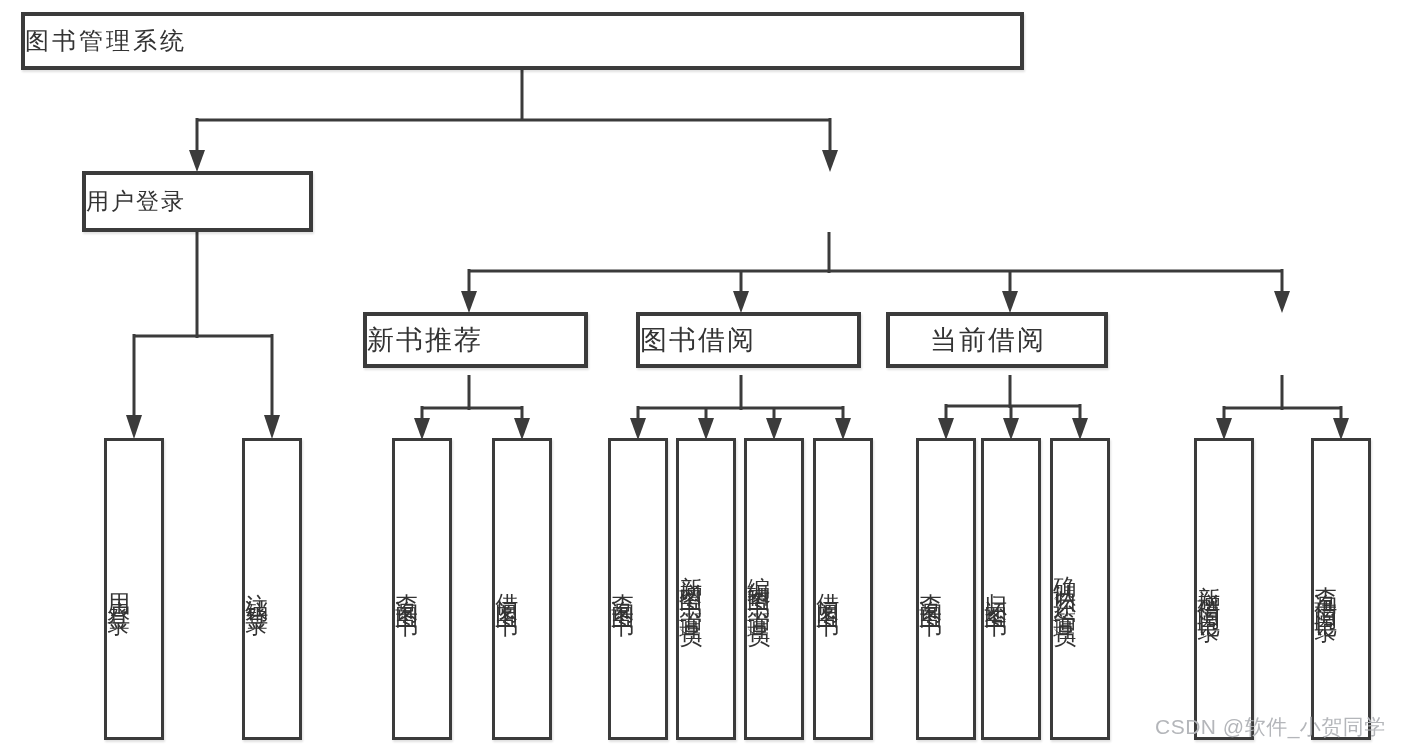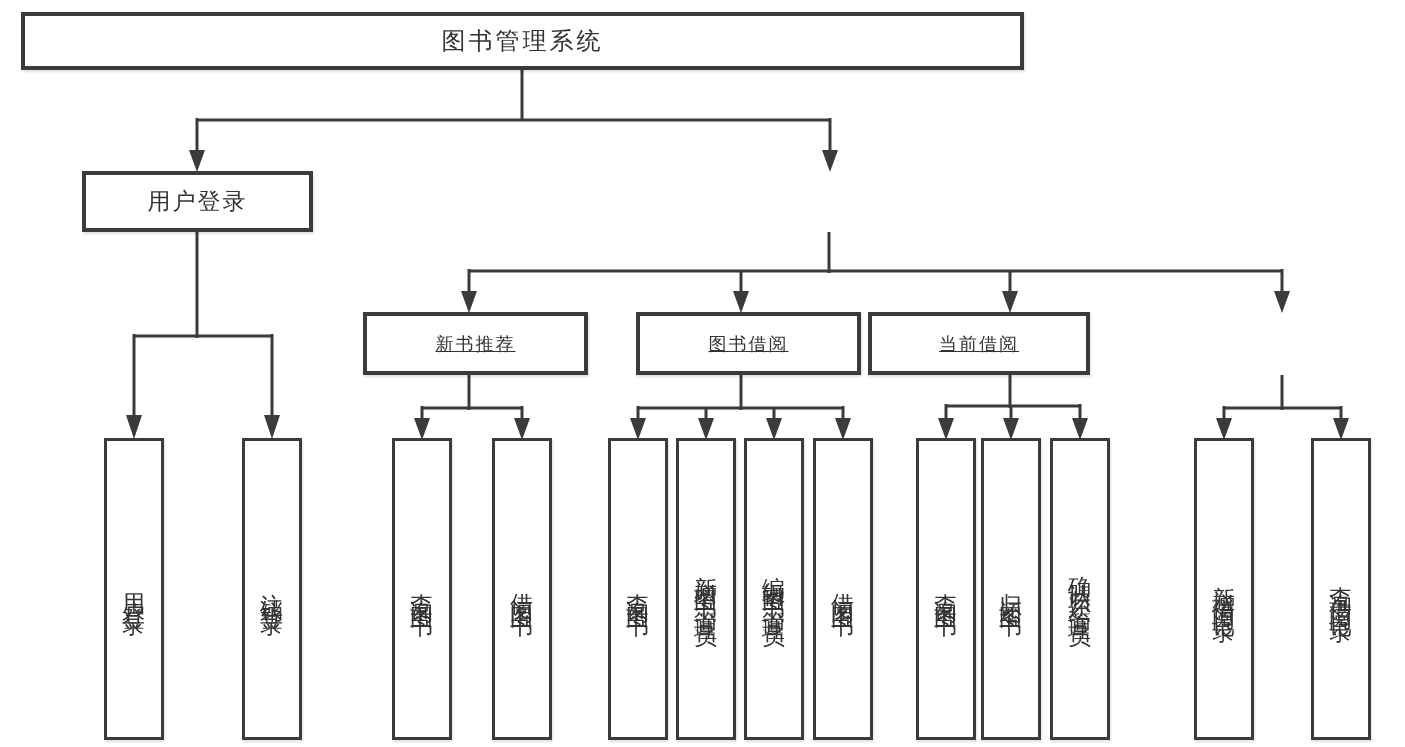--- a/index.html
+++ b/index.html
@@ -17,28 +17,28 @@
     overflow:hidden;
   }
   svg.connectors{position:absolute;left:0;top:0;width:1405px;height:747px;}
   svg.connectors line{stroke:var(--line);stroke-width:3;}
   svg.connectors polygon{fill:var(--line);}
   .box{
     position:absolute;
     box-sizing:border-box;
     background:#fff;
     border:4px solid var(--line);
-    display:flex;align-items:center;justify-content:center;
+    display:flex;align-items:center;justify-content:flex-start;
     color:var(--text);
     box-shadow:1px 2px 2px rgba(0,0,0,0.12);
   }
   .box span{white-space:nowrap;}
   .root-box{left:21px;top:12px;width:1003px;height:58px;font-size:24px;letter-spacing:3px;}
   .l1-box{top:171px;width:231px;height:61px;font-size:23px;letter-spacing:2px;}
-  .l2-box{top:312px;height:63px;font-size:18px;letter-spacing:2px;text-decoration:underline;}
+  .l2-box{top:312px;height:56px;font-size:27px;letter-spacing:2px;}
   .leaf{
     top:438px;width:60px;height:302px;
     border-width:3px;
   }
   .leaf span{
     writing-mode:vertical-rl;
     text-orientation:mixed;
     font-size:23px;
     letter-spacing:7px;
     line-height:1.05;
@@ -137,21 +137,21 @@
   <div class="box l1-box" style="left:82px;">
     <span>用户登录</span>
   </div>
 
   <div class="box l2-box" style="left:363px;width:225px;">
     <span>新书推荐</span>
   </div>
   <div class="box l2-box" style="left:636px;width:225px;">
     <span>图书借阅</span>
   </div>
-  <div class="box l2-box" style="left:868px;width:222px;">
+  <div class="box l2-box" style="left:886px;width:222px;padding-left:40px;">
     <span>当前借阅</span>
   </div>
 
   <div class="box leaf" style="left:104px;">
     <span>用户登录</span>
   </div>
   <div class="box leaf" style="left:242px;">
     <span>注销登录</span>
   </div>
 
@@ -185,14 +185,15 @@
     <span>确认归还（管理员）</span>
   </div>
 
   <div class="box leaf" style="left:1194px;">
     <span>新增借阅记录</span>
   </div>
   <div class="box leaf" style="left:1311px;">
     <span>查询借阅记录</span>
   </div>
 
+  <div class="watermark">CSDN @软件_小贺同学</div>
 
 </div>
 
 </body></html>

